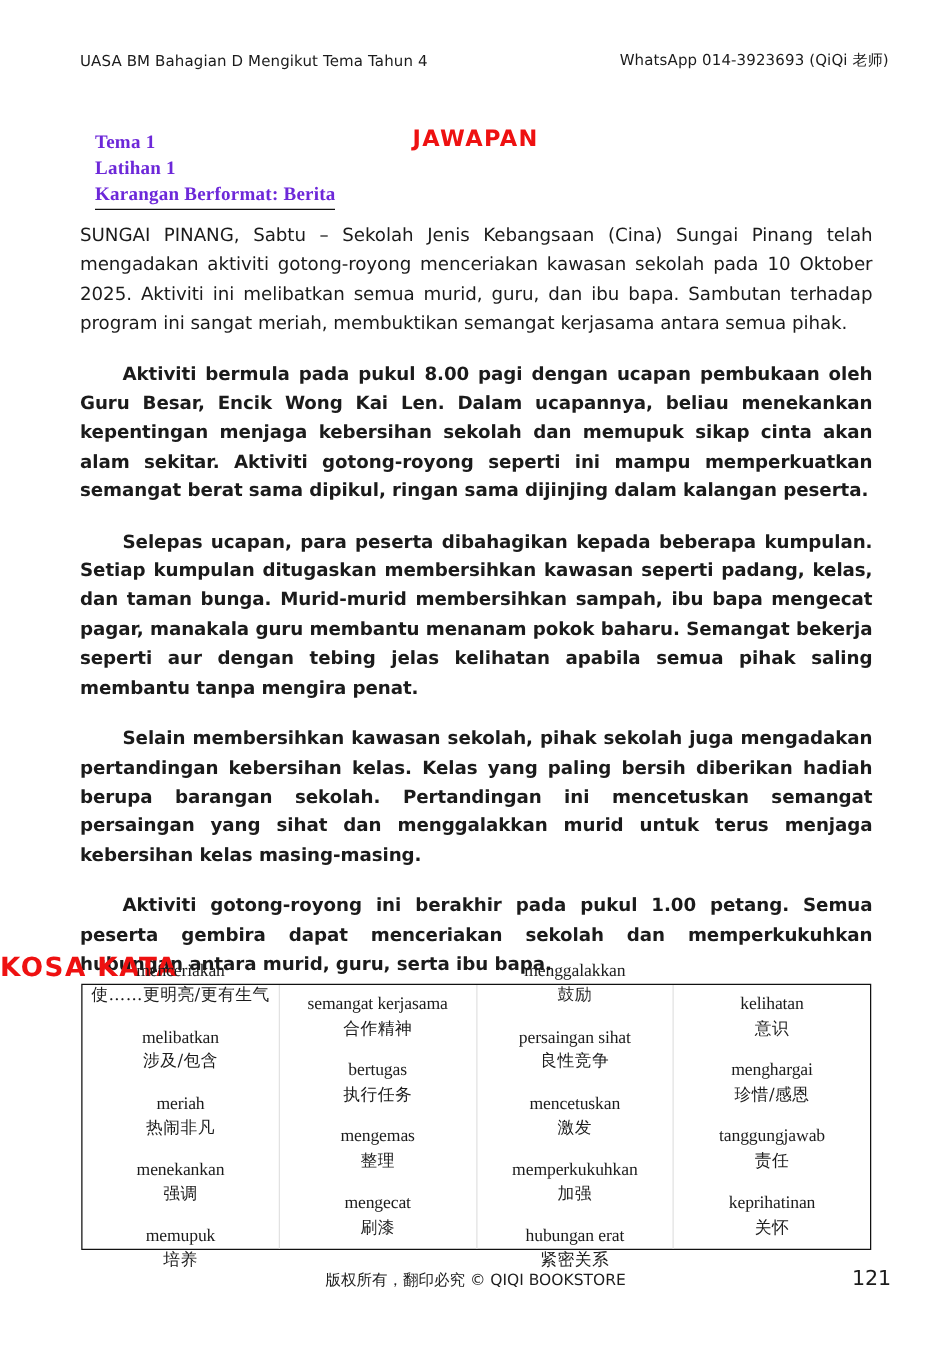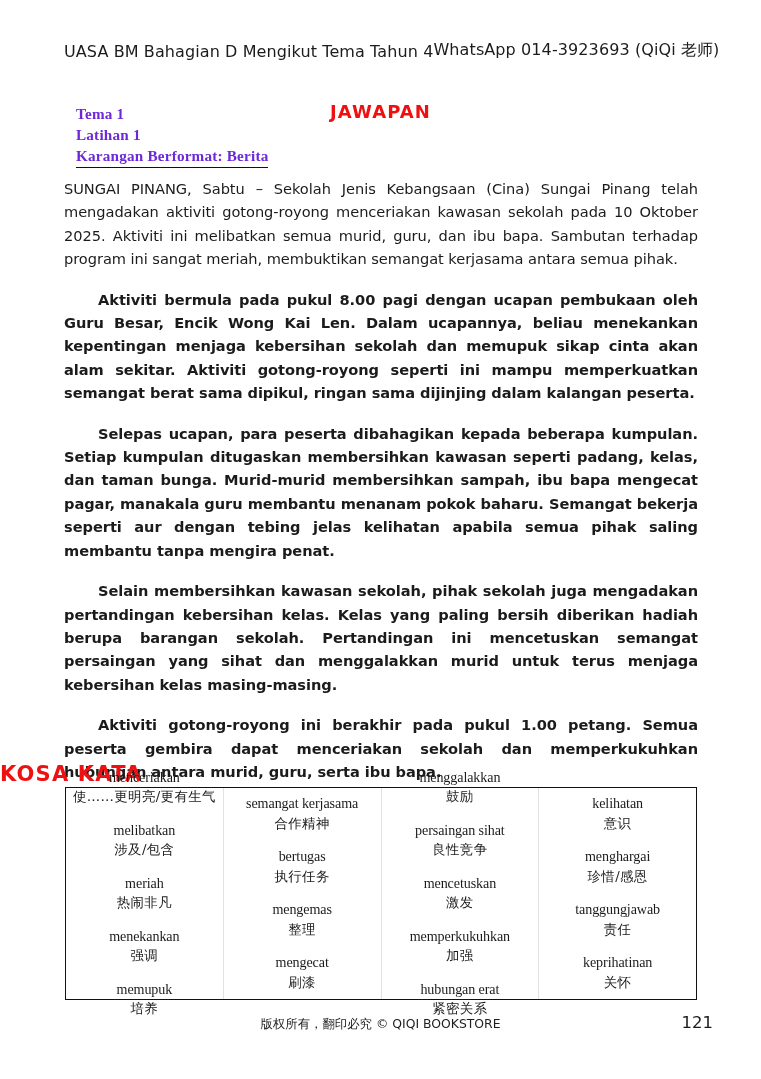--- a/index.html
+++ b/index.html
@@ -21,22 +21,22 @@
   }
 
   
   .running-header {
     position: absolute;
     top: 40px;
     left: 64px;
     right: 50px;
     display: flex;
     justify-content: space-between;
-    align-items: flex-end;
-    font-size: 16px;
+    align-items: center;
+    font-size: 12px;
     letter-spacing: .1px;
     color: #1c1c1c;
     font-family: "DejaVu Sans", "Liberation Sans", sans-serif;
   }
   .running-header .rh-left { white-space: nowrap; }
   .running-header .rh-right { white-space: nowrap; }
 
   
   .doc-title {
     position: absolute;

